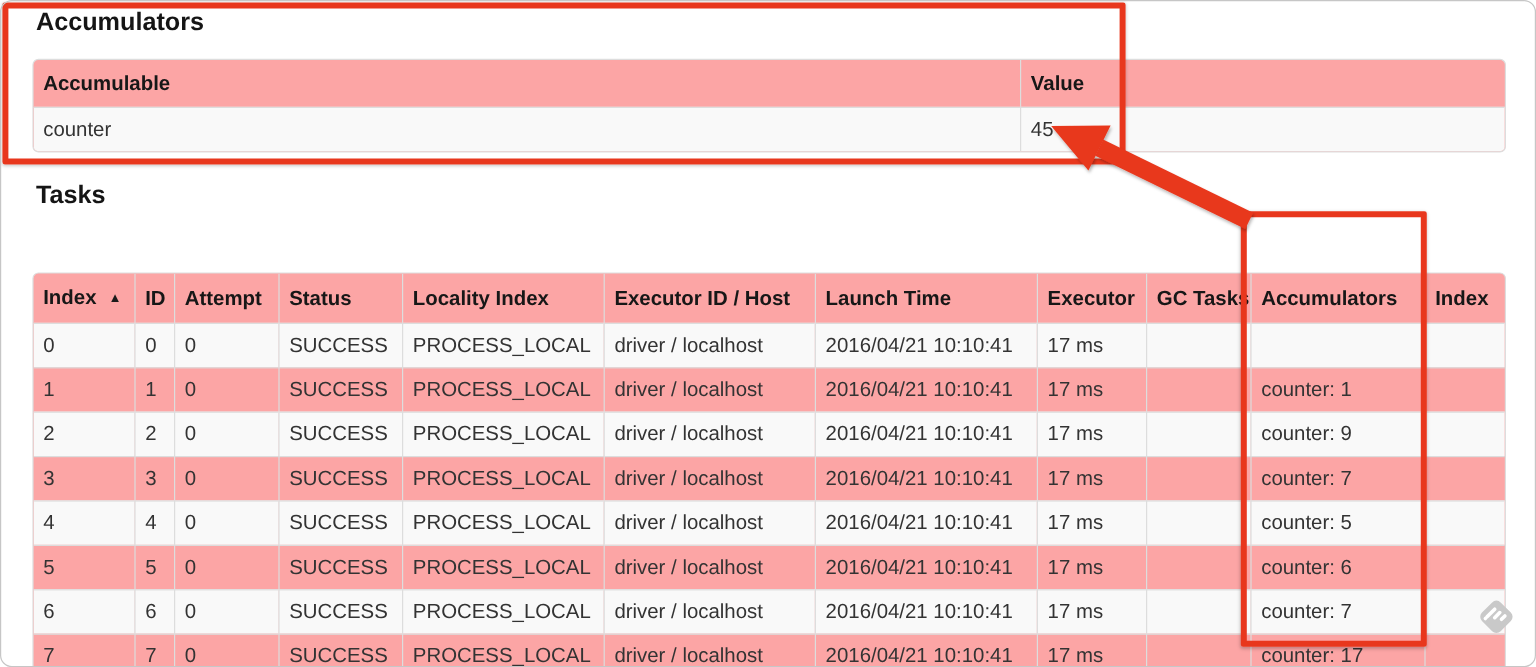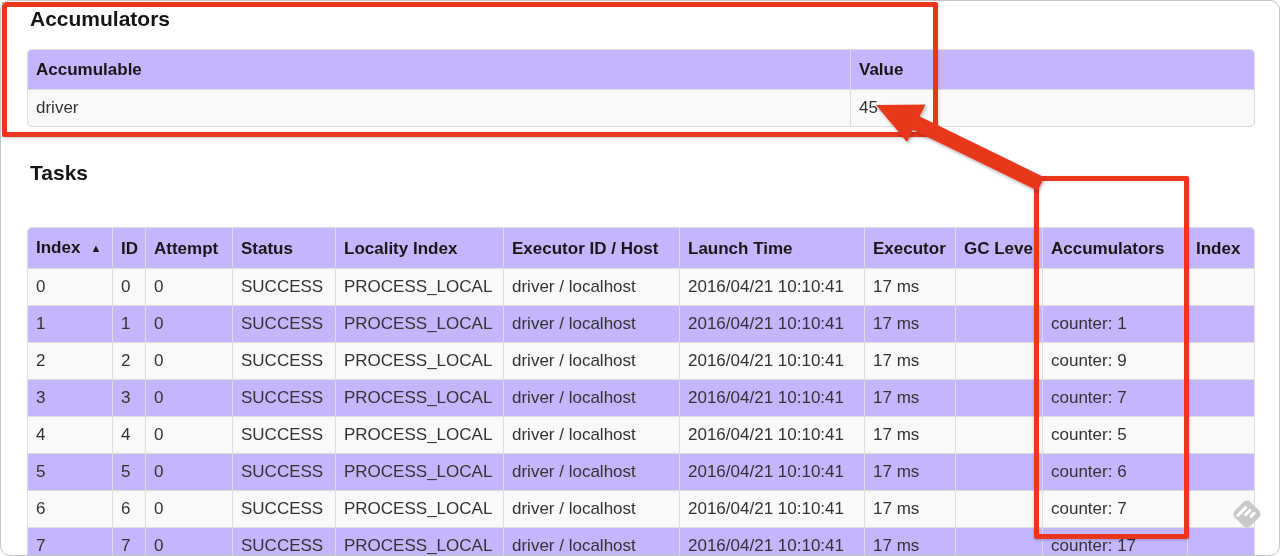--- a/index.html
+++ b/index.html
@@ -15,24 +15,24 @@
   }
   .window-frame{
     position:absolute;inset:0;border:1px solid #c6c6c6;border-radius:10px;
     box-sizing:border-box;pointer-events:none;z-index:40;
   }
   .section-heading{
     position:absolute;left:30px;font-size:21px;font-weight:700;color:#151515;
     line-height:26px;white-space:nowrap;
   }
   #acc-heading{top:6px;}
-  #tasks-heading{top:160px;}
+  #tasks-heading{top:150px;}
   .tblwrap{
     position:absolute;left:27px;border:1px solid var(--tbl-border);
-    border-radius:5px;overflow:hidden;background:#c4b5fd;
+    border-radius:5px;overflow:hidden;background:#fca5a5;
   }
   #acc-tblwrap{top:49px;width:1226px;}
   #tasks-tblwrap{top:191px;width:1226px;margin-top:36px;}
   table{border-collapse:separate;border-spacing:0;table-layout:fixed;width:100%;}
   th,td{
     padding:8px;font-size:17px;line-height:20px;white-space:nowrap;overflow:hidden;
     border-left:1px solid var(--tbl-border);text-align:left;vertical-align:middle;
   }
   th{font-weight:700;color:#171717;padding-top:9px;padding-bottom:9px;line-height:21px;}
   td{color:#333333;}
@@ -76,21 +76,21 @@
         <col style="width: 404px;">
       </colgroup>
       <thead>
         <tr>
           <th>Accumulable</th>
           <th>Value</th>
         </tr>
       </thead>
       <tbody>
         <tr>
-          <td>driver</td>
+          <td>counter</td>
           <td>45</td>
         </tr>
       </tbody>
     </table>
 </div>
 
 <div class="tblwrap" id="tasks-tblwrap">
   <table>
       <colgroup>
         <col style="width: 84px;">
@@ -108,21 +108,21 @@
       <thead>
         <tr>
           <th>Index<span class="sort-caret">▲</span></th>
           <th>ID</th>
           <th>Attempt</th>
           <th>Status</th>
           <th>Locality Index</th>
           <th>Executor ID / Host</th>
           <th>Launch Time</th>
           <th>Executor</th>
-          <th>GC Level</th>
+          <th>GC Tasks</th>
           <th>Accumulators</th>
           <th>Index</th>
         </tr>
       </thead>
       <tbody>
         <tr>
           <td>0</td>
           <td>0</td>
           <td>0</td>
           <td>SUCCESS</td>

